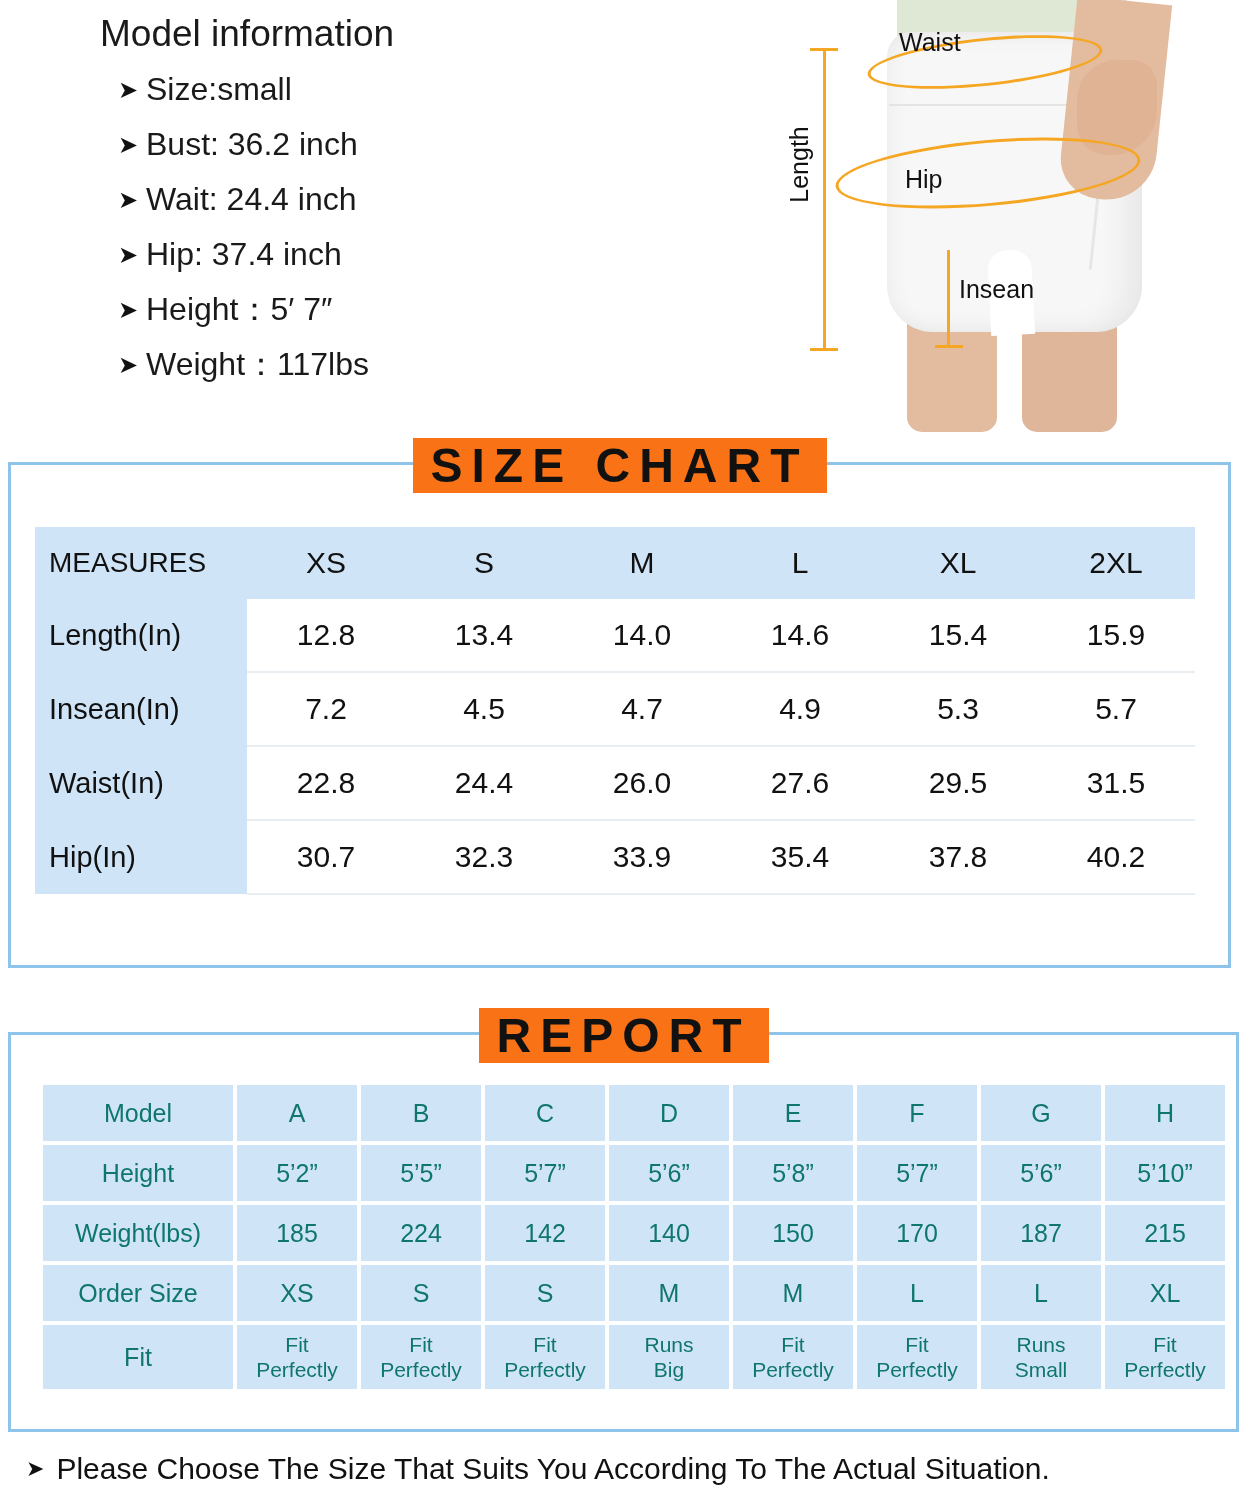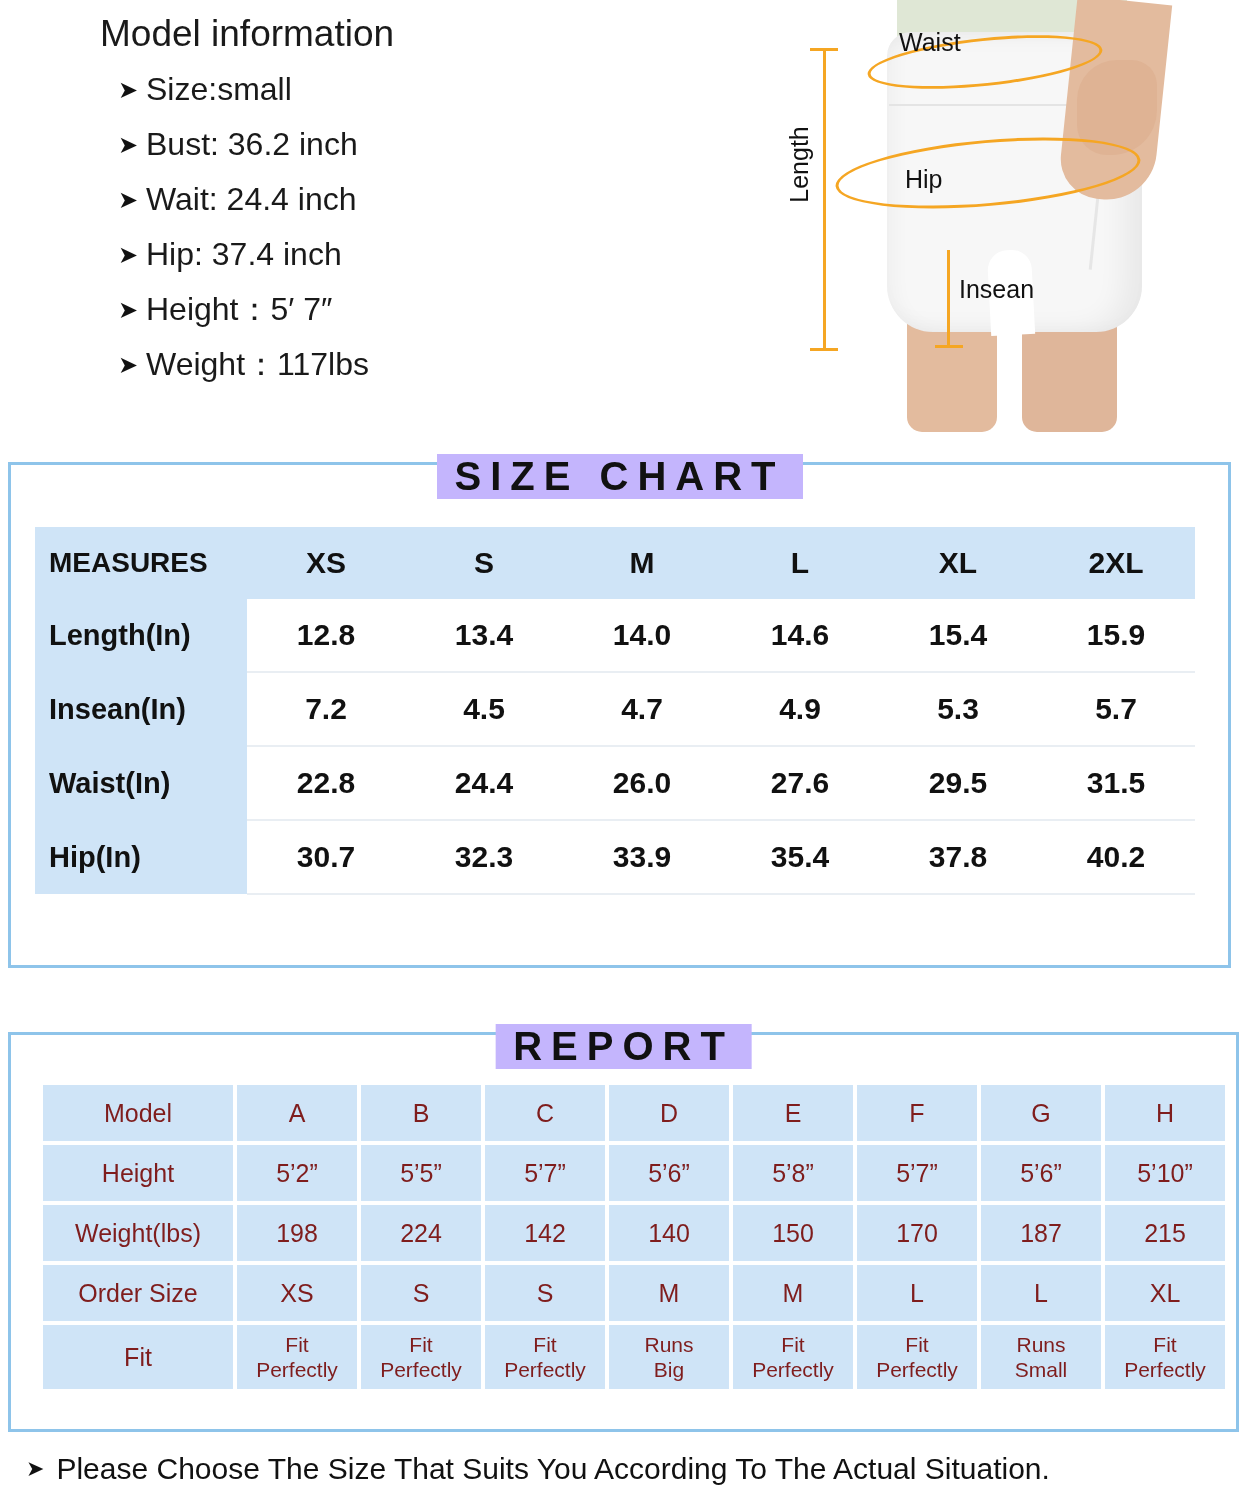--- a/index.html
+++ b/index.html
@@ -199,28 +199,27 @@
   }
   #report-panel {
     left: 8px; top: 1032px;
     width: 1231px; height: 400px;
   }
   .panel-title {
     position: absolute;
     top: -27px;
     left: 50%;
     transform: translateX(-50%);
-    background: #c4b5fd;
+    background: #f97316;
     padding: 0 18px;
-    font-size: 40px;
+    font-size: 48px;
     font-weight: bold;
     letter-spacing: 9px;
     color: #111;
     white-space: nowrap;
-    margin-top: 16px;
   }
   .panel-subtitle {
     position: absolute;
     top: 18px;
     left: 50%;
     transform: translateX(-50%);
     font-size: 30px;
     font-weight: bold;
     color: #111;
     white-space: nowrap;
@@ -229,21 +228,21 @@
   
   #size-table {
     position: absolute;
     left: 24px;
     top: 62px;
     width: 1160px;
     border-collapse: collapse;
     table-layout: fixed;
   }
   #size-table td, #size-table th {
-    font-weight: bold;
+    font-weight: normal;
     font-size: 30px;
     text-align: center;
     height: 70px;
     color: #111;
   }
   #size-table thead td {
     background: #cfe4f7;
     font-size: 30px;
   }
   #size-table thead td.first {
@@ -271,21 +270,21 @@
     width: 1160px;
     border-collapse: separate;
     border-spacing: 4px;
     table-layout: fixed;
   }
   #report-table td {
     background: #cfe4f7;
     text-align: center;
     font-size: 25px;
     height: 56px;
-    color: #7f1d1d;
+    color: #0f766e;
     padding: 0 2px;
   }
   #report-table td.rowhead {
     font-size: 25px;
   }
   #report-table col.r0 { width: 190px; }
   #report-table col.rx { width: 120px; }
   #report-table td.fit {
     font-size: 21px;
     line-height: 25px;
@@ -470,21 +469,21 @@
         <td>5’5”</td>
         <td>5’7”</td>
         <td>5’6”</td>
         <td>5’8”</td>
         <td>5’7”</td>
         <td>5’6”</td>
         <td>5’10”</td>
       </tr>
       <tr>
         <td class="rowhead">Weight(lbs)</td>
-        <td>198</td>
+        <td>185</td>
         <td>224</td>
         <td>142</td>
         <td>140</td>
         <td>150</td>
         <td>170</td>
         <td>187</td>
         <td>215</td>
       </tr>
       <tr>
         <td class="rowhead">Order Size</td>

